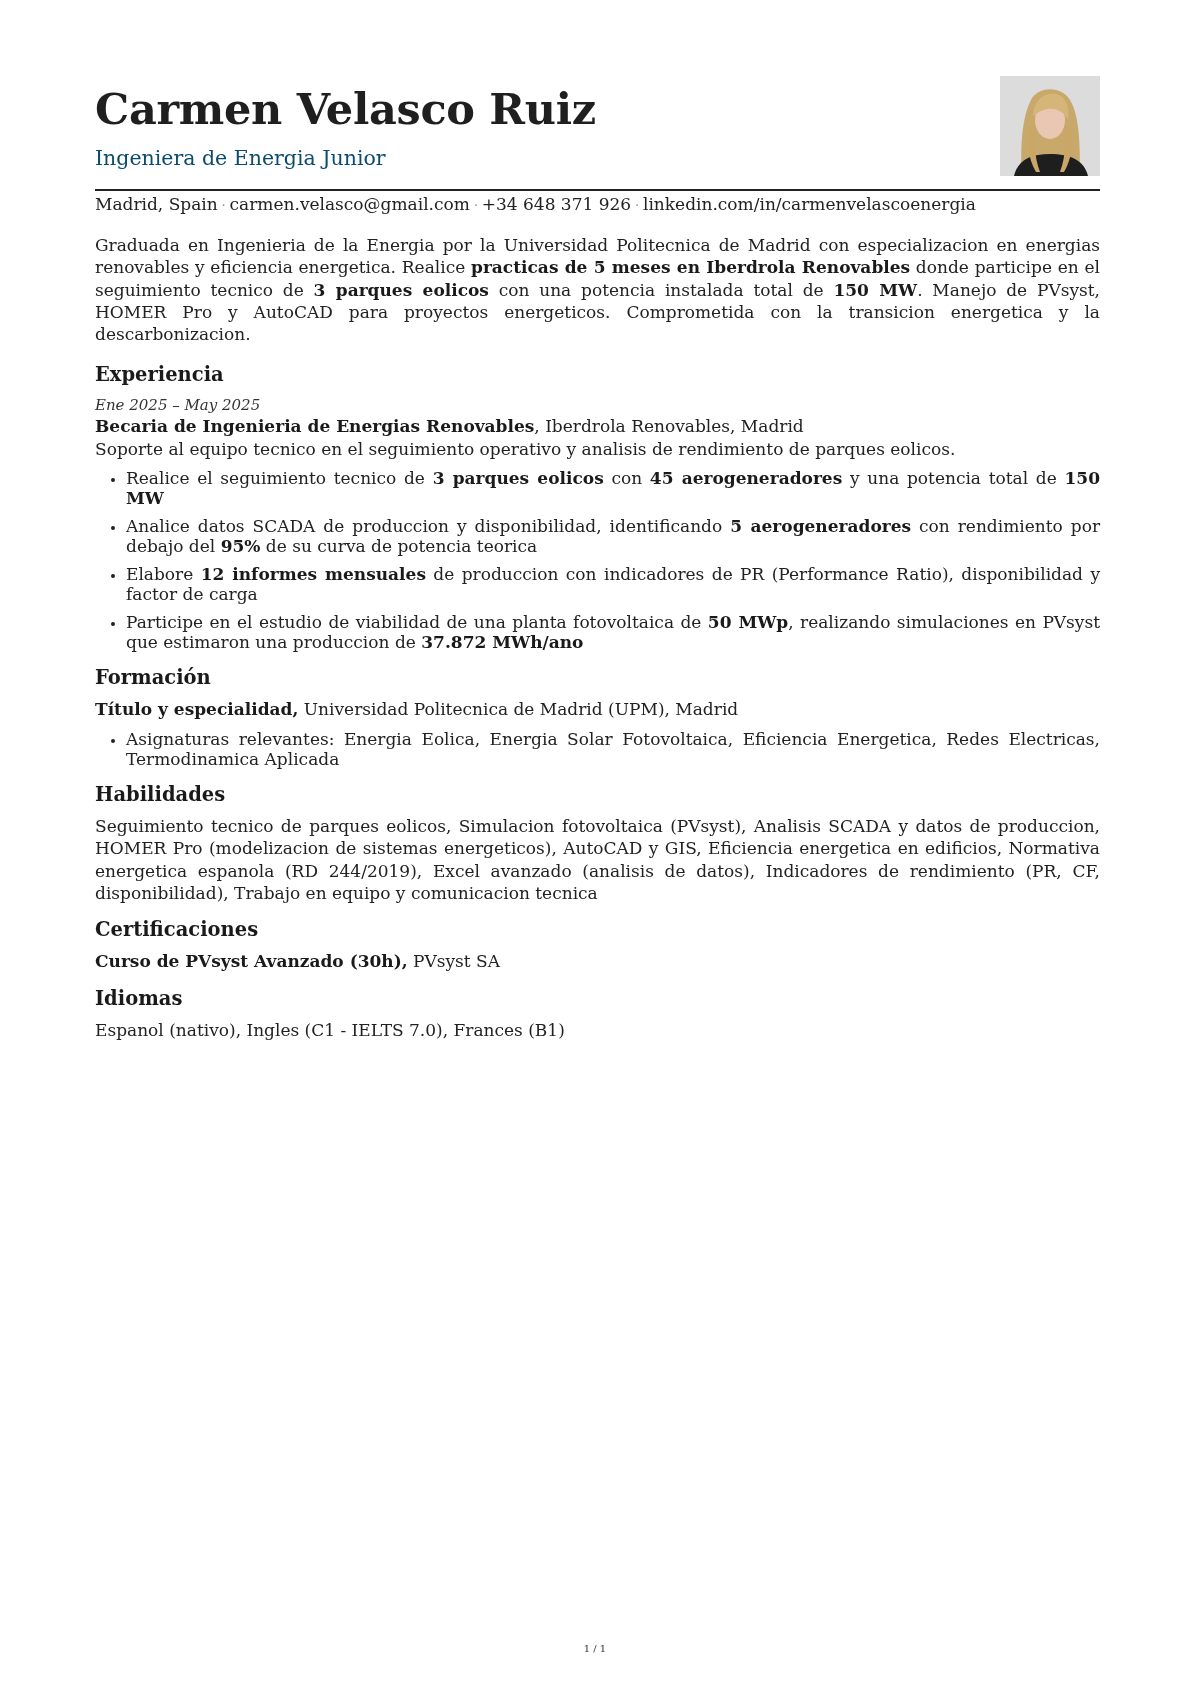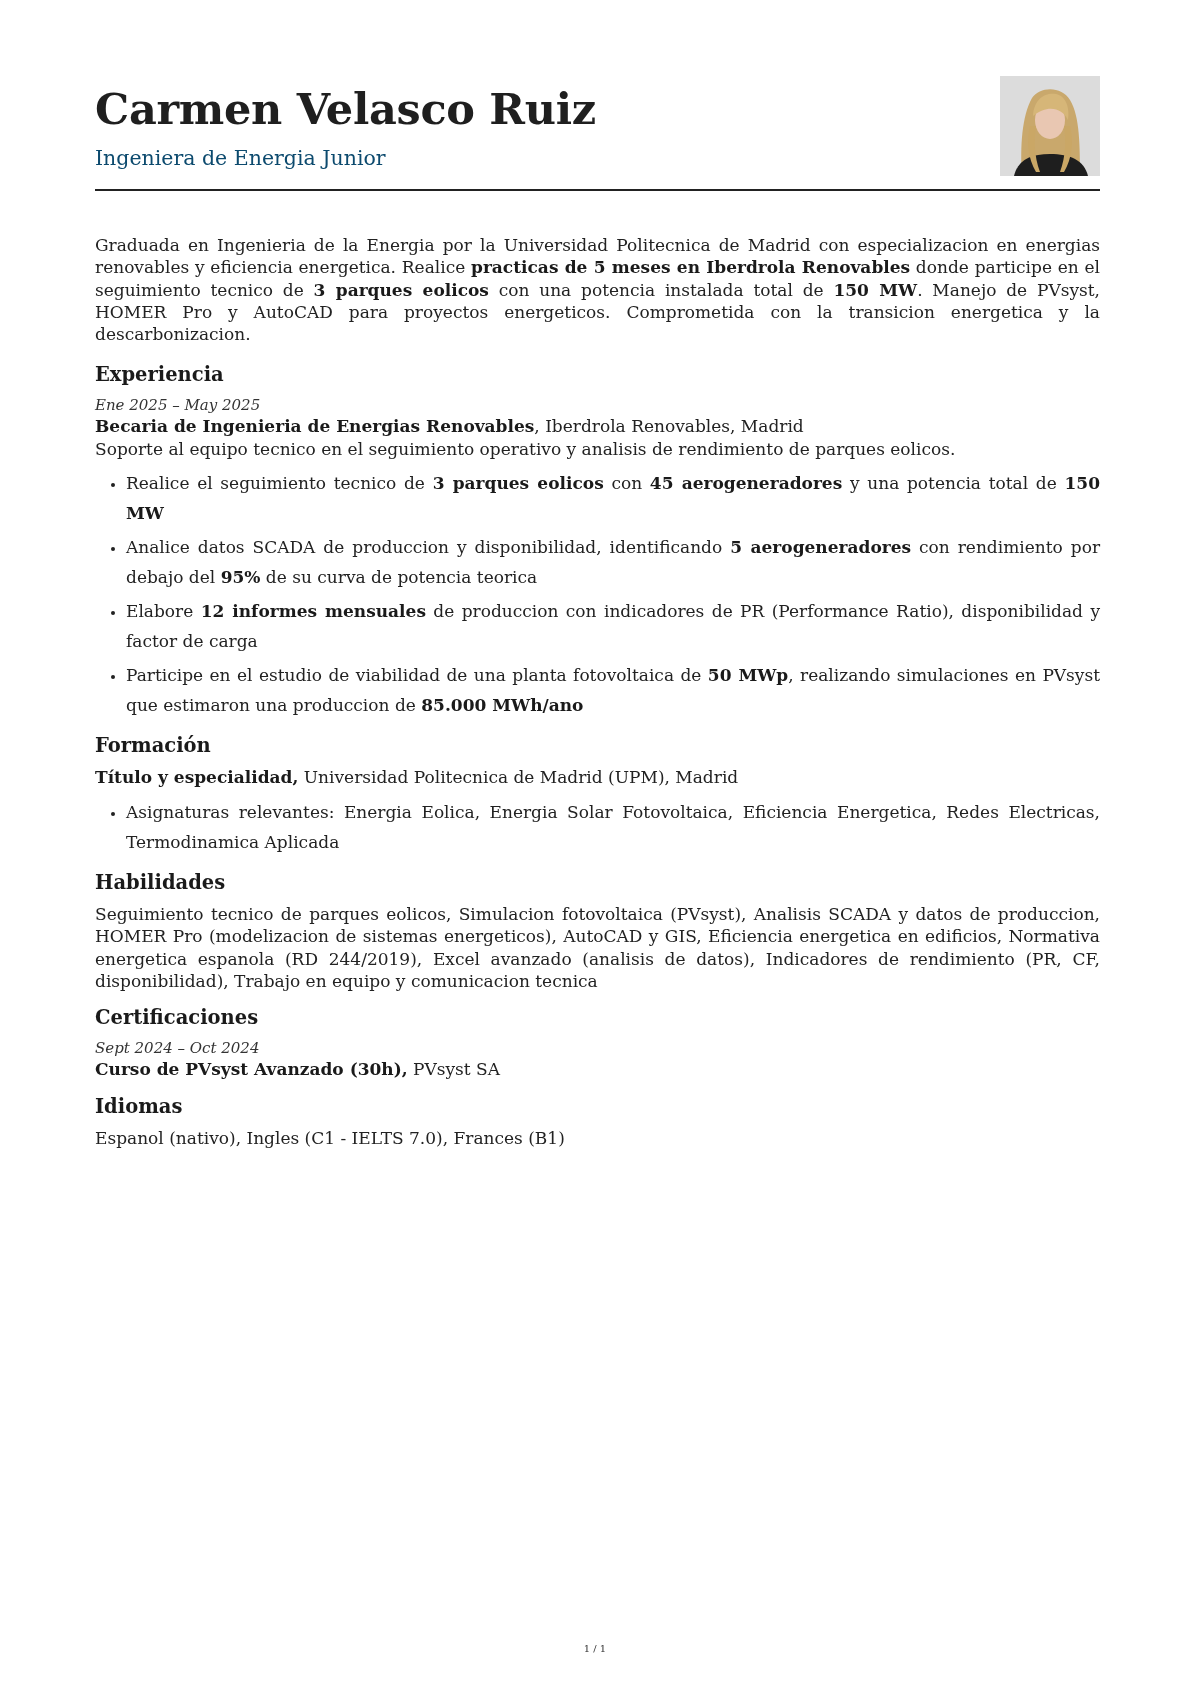--- a/index.html
+++ b/index.html
@@ -13,21 +13,21 @@
   .rule { position: absolute; left: 95px; top: 189px; width: 1005px; height: 2px; background: #222; }
   .contact { position: absolute; left: 95px; top: 194px; font-size: 17px; color: #222; white-space: nowrap; }
   .contact .sep { color: #888; margin: 0 4px; font-size: 12px; vertical-align: middle; }
   .content { position: absolute; left: 95px; top: 234px; width: 1005px; font-size: 17px; line-height: 22.3px; color: #222; }
   .content b { color: #1a1a1a; }
   .summary { margin: 0 0 0 0; text-align: justify; }
   h2 { font-size: 19.5px; font-weight: bold; margin: 14px 0 8px 0; color: #1a1a1a; line-height: 24px; }
   .date { font-style: italic; font-size: 15px; color: #333; line-height: 20px; }
   .entry-line { line-height: 22.5px; }
   ul { margin: 6px 0 0 0; padding-left: 31px; }
-  li { margin: 0 0 4px 0; text-align: justify; line-height: 30px; }
+  li { margin: 8px 0 4px 0; text-align: justify; line-height: 20px; }
   li::marker { font-size: 14px; }
   .para { text-align: justify; }
   .footer { position: absolute; left: 0; width: 1190px; top: 1643px; text-align: center; font-size: 10px; color: #333; }
 </style>
 </head>
 <body>
 
 <div class="page">
 
   <div class="header">
@@ -41,54 +41,56 @@
         <ellipse cx="50" cy="44" rx="15" ry="19" fill="#e9c7b2"></ellipse>
         <path d="M33 40 C34 22 46 16 56 18 C66 20 70 32 68 44 C62 32 48 28 33 40 Z" fill="#d6b678"></path>
         <path d="M30 50 C26 66 28 82 36 96 L40 96 C34 80 34 64 36 50 Z" fill="#caa766"></path>
         <path d="M70 50 C74 66 72 82 64 96 L60 96 C66 80 66 64 64 50 Z" fill="#caa766"></path>
       </svg>
     </div>
   </div>
 
   <div class="rule"></div>
 
+  <div class="contact">
+    <span>Madrid, Spain</span><span class="sep">·</span><span>carmen.velasco@gmail.com</span><span class="sep">·</span><span>+34 648 371 926</span><span class="sep">·</span><span>linkedin.com/in/carmenvelascoenergia</span>
+  </div>
 
   <div class="content">
 
     <p class="summary" style="margin:0;"><span>Graduada en Ingenieria de la Energia por la Universidad Politecnica de Madrid con especializacion en energias renovables y eficiencia energetica. Realice </span><b>practicas de 5 meses en Iberdrola Renovables</b><span> donde participe en el seguimiento tecnico de </span><b>3 parques eolicos</b><span> con una potencia instalada total de </span><b>150 MW</b><span>. Manejo de PVsyst, HOMER Pro y AutoCAD para proyectos energeticos. Comprometida con la transicion energetica y la descarbonizacion.</span></p>
 
     <section>
       <h2 style="margin-top:18px;">Experiencia</h2>
       <div class="date">Ene 2025 – May 2025</div>
       <div class="entry-line"><b>Becaria de Ingenieria de Energias Renovables</b><span>, Iberdrola Renovables, Madrid</span></div>
       <div class="entry-line">Soporte al equipo tecnico en el seguimiento operativo y analisis de rendimiento de parques eolicos.</div>
       <ul style="margin-top:8px;">
         <li><span>Realice el seguimiento tecnico de </span><b>3 parques eolicos</b><span> con </span><b>45 aerogeneradores</b><span> y una potencia total de </span><b>150 MW</b></li>
         <li><span>Analice datos SCADA de produccion y disponibilidad, identificando </span><b>5 aerogeneradores</b><span> con rendimiento por debajo del </span><b>95%</b><span> de su curva de potencia teorica</span></li>
         <li><span>Elabore </span><b>12 informes mensuales</b><span> de produccion con indicadores de PR (Performance Ratio), disponibilidad y factor de carga</span></li>
-        <li><span>Participe en el estudio de viabilidad de una planta fotovoltaica de </span><b>50 MWp</b><span>, realizando simulaciones en PVsyst que estimaron una produccion de </span><b>85.000 MWh/ano</b></li>
+        <li><span>Participe en el estudio de viabilidad de una planta fotovoltaica de </span><b>50 MWp</b><span>, realizando simulaciones en PVsyst que estimaron una produccion de </span><b>37.872 MWh/ano</b></li>
       </ul>
     </section>
 
     <section>
       <h2>Formación</h2>
       <div class="entry-line"><b>Título y especialidad,</b><span> Universidad Politecnica de Madrid (UPM), Madrid</span></div>
       <ul style="margin-top:8px;">
         <li>Asignaturas relevantes: Energia Eolica, Energia Solar Fotovoltaica, Eficiencia Energetica, Redes Electricas, Termodinamica Aplicada</li>
       </ul>
     </section>
 
     <section>
       <h2>Habilidades</h2>
       <div class="para">Seguimiento tecnico de parques eolicos, Simulacion fotovoltaica (PVsyst), Analisis SCADA y datos de produccion, HOMER Pro (modelizacion de sistemas energeticos), AutoCAD y GIS, Eficiencia energetica en edificios, Normativa energetica espanola (RD 244/2019), Excel avanzado (analisis de datos), Indicadores de rendimiento (PR, CF, disponibilidad), Trabajo en equipo y comunicacion tecnica</div>
     </section>
 
     <section>
       <h2>Certificaciones</h2>
-      <div class="date">Sept 2024 – Oct 2024</div>
       <div class="entry-line"><b>Curso de PVsyst Avanzado (30h),</b><span> PVsyst SA</span></div>
     </section>
 
     <section>
       <h2>Idiomas</h2>
       <div>Espanol (nativo), Ingles (C1 - IELTS 7.0), Frances (B1)</div>
     </section>
 
   </div>
 

